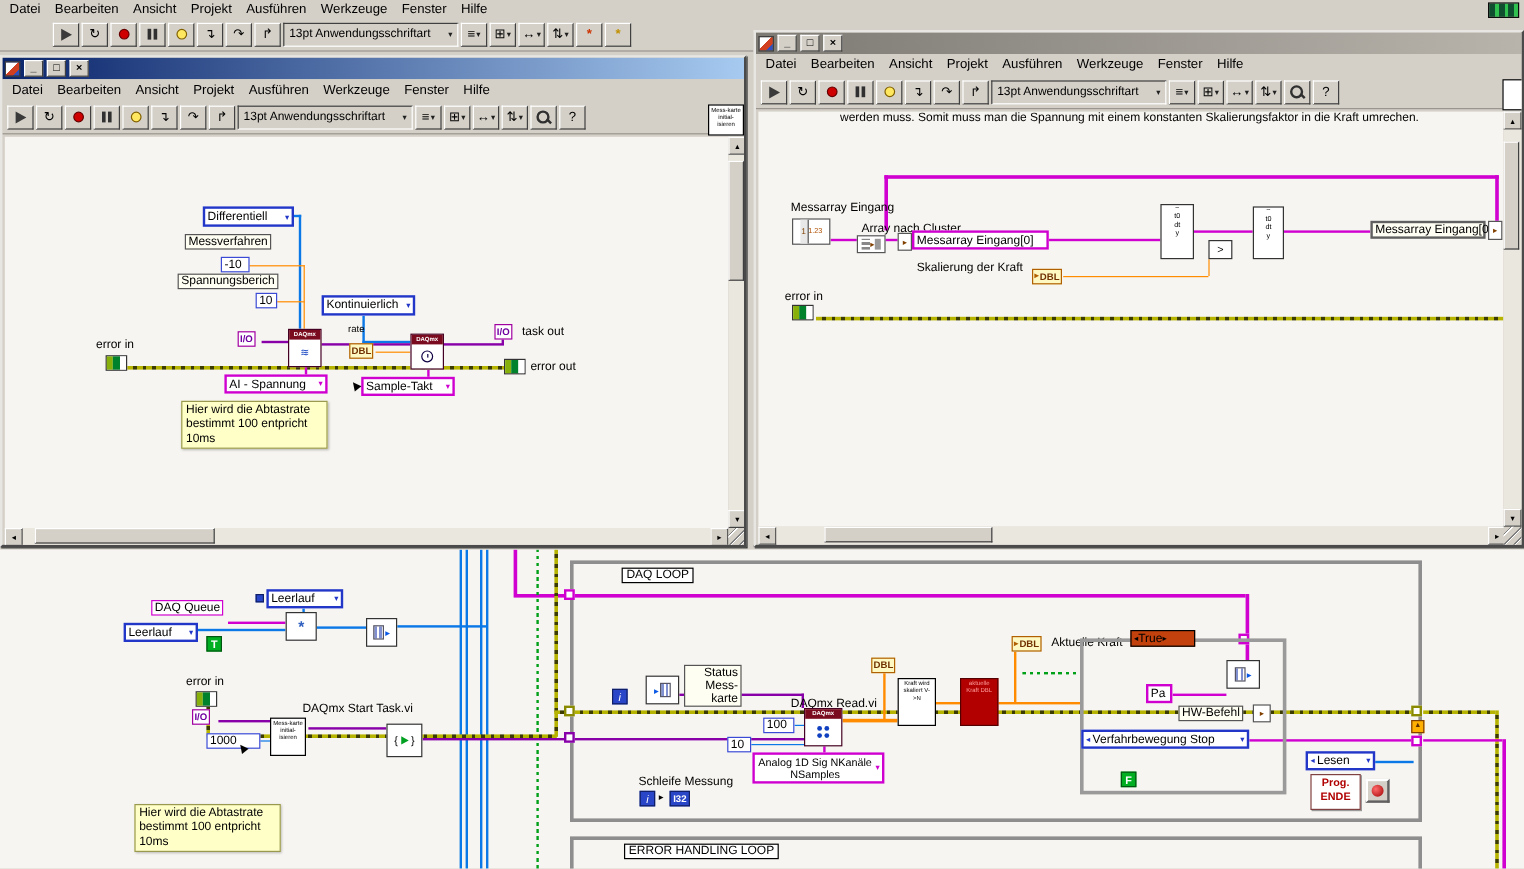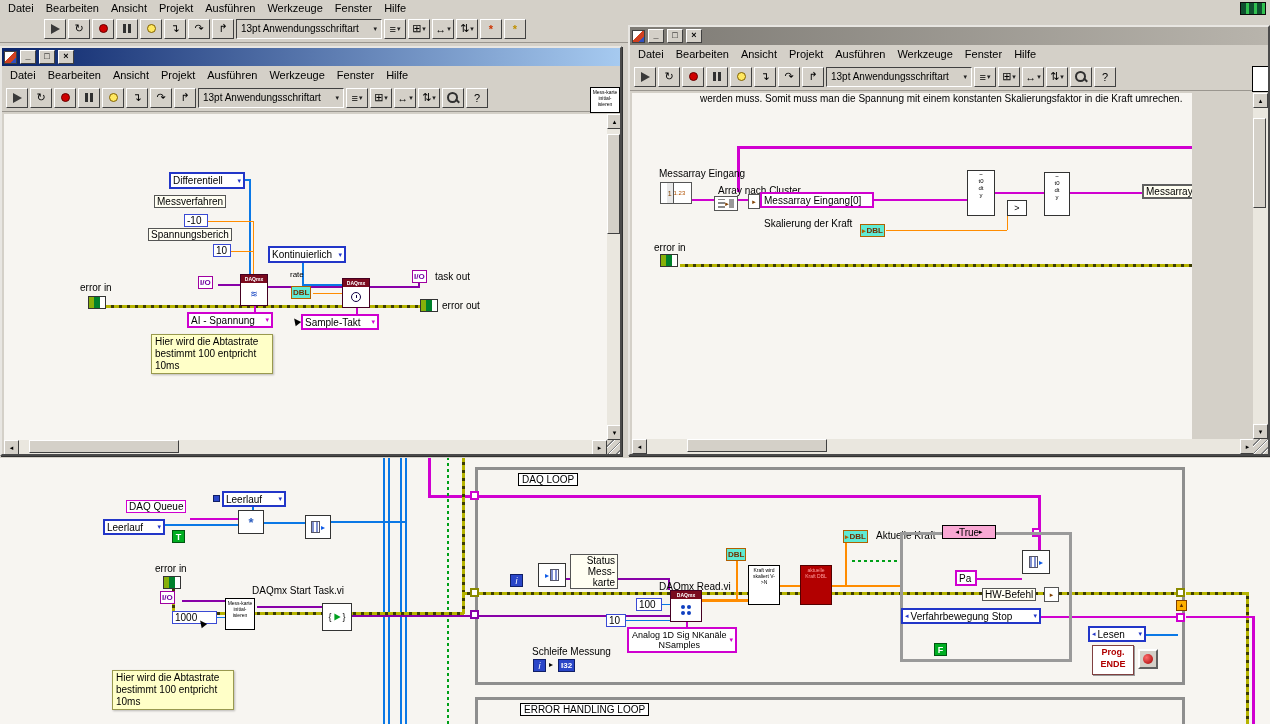--- a/index.html
+++ b/index.html
@@ -44,41 +44,41 @@
 .lbl.wrap{white-space:normal;text-align:right;line-height:11px}
 .note{position:absolute;font-size:10px;line-height:12px;background:#ffffc8;border:1px solid #99994f;padding:1px 3px;box-shadow:1px 1px 2px rgba(0,0,0,.25)}
 .strc{position:absolute;font-size:10px;white-space:nowrap;background:#fff;border:1px solid #cf00cf;padding:0 2px}
 .enum{position:absolute;display:flex;align-items:center;gap:2px;background:#fff;border:2px solid #2236c8;font-size:10px;padding:0 2px;white-space:nowrap}
 .enum.pink{border-color:#cf00cf}
 .tri{font-size:7px;color:#2236c8}
 .enum.pink .tri{color:#cf00cf}
 .grow{flex:1}
 .num{position:absolute;background:#fff;border:1px solid #3a4ad4;font-size:10px;padding:0 2px}
 .iobox{position:absolute;background:#fff;border:1px solid #a000a0;color:#7000a0;font-size:8px;font-weight:bold;padding:0 1px;line-height:11px}
-.dbl{position:absolute;background:#5eead4;border:1px solid #b06000;color:#703000;font-size:8px;font-weight:bold;padding:0 1px;line-height:11px;display:flex;align-items:center;gap:1px}
+.dbl{position:absolute;background:#fef9c3;border:1px solid #b06000;color:#703000;font-size:8px;font-weight:bold;padding:0 1px;line-height:11px;display:flex;align-items:center;gap:1px}
 .cluster{position:absolute;width:18px;height:13px;border:1px solid #333;display:flex;background:#fff}
 .cluster i{flex:1;display:block}
 .daqmx{position:absolute;background:#fff;border:1px solid #402;display:flex;flex-direction:column}
 .daqmx .hd{background:#7a0a1e;color:#fff;font-size:5px;line-height:8px;text-align:center;font-weight:bold}
 .daqmx .bd{flex:1;display:flex;align-items:center;justify-content:center;font-size:9px;color:#1040c0;gap:1px}
 .dots{display:grid;grid-template-columns:4px 4px;gap:2px}
 .dots i{width:4px;height:4px;background:#1040c0;border-radius:50%}
 .clockic{width:10px;height:10px;border:1px solid #104;border-radius:50%;position:relative}
 .clockic::after{content:"";position:absolute;left:4px;top:2px;width:1px;height:3px;background:#104}
 .viicon{position:absolute;background:#fff;border:1px solid #000;font-size:5px;line-height:6px;text-align:center;overflow:hidden;padding:1px;white-space:normal}
 .redblk{position:absolute;background:#b20000;border:1px solid #550000;color:#ff9c9c;font-size:5px;line-height:6px;text-align:center;overflow:hidden;padding:1px;white-space:normal}
 .boolc{position:absolute;width:13px;height:13px;background:#00ae22;border:1px solid #005510;color:#fff;font-weight:bold;font-size:9px;display:flex;align-items:center;justify-content:center}
 .i32b{position:absolute;background:#2a46c8;border:1px solid #101e66;color:#fff;font-size:8px;font-weight:bold;padding:0 2px;line-height:11px}
 .iterm{position:absolute;width:13px;height:13px;background:#2a46c8;border:1px solid #101e66;color:#fff;font-size:9px;font-style:italic;display:flex;align-items:center;justify-content:center}
 .loop{position:absolute;border:3px solid #8e8e8e}
 .looplbl{position:absolute;background:#fff;border:1px solid #000;font-size:10px;padding:0 3px;white-space:nowrap}
 .tunnel{position:absolute;width:9px;height:9px;background:#fff;border:2px solid #888}
 .t-pink{border-color:#cf00cf}.t-olive{border-color:#8a8a00}.t-purple{border-color:#8800a8}
 .sreg{position:absolute;width:11px;height:11px;background:#ffb000;border:1px solid #804000;font-size:6px;line-height:9px;text-align:center;color:#603000}
-.casesel{position:absolute;background:#f9a8d4;border:1px solid #000;font-size:10px;display:flex;align-items:center;justify-content:center;padding:0 2px}
+.casesel{position:absolute;background:#c2410c;border:1px solid #000;font-size:10px;display:flex;align-items:center;justify-content:flex-start;padding:0 2px}
 .qicon{position:absolute;background:#fff;border:1px solid #333;display:flex;align-items:center;justify-content:center;gap:1px}
 .qicon .bars{width:9px;height:12px;background:repeating-linear-gradient(90deg,#8090d0 0 2px,#fff 2px 4px);border:1px solid #556}
 .qicon .arr{color:#0a58e6;font-size:8px}
 .fnode{position:absolute;background:#fff;border:1px solid #333;font-size:6px;line-height:7px;text-align:center;color:#000;overflow:hidden}
 .wire{position:absolute}
 .w-pink{background:#d000d0}
 .w-purple{background:#8800a8}
 .w-blue{background:#0a78e6}
 .w-orange{background:#ff8c00}
 .w-errh{background:repeating-linear-gradient(90deg,#b6b400 0 5px,#3c3c00 5px 8px)}
@@ -384,21 +384,21 @@
       <span class="tbtn">
           <span>⇅</span>
           <span class="dda">▾</span>
         </span>
       <span class="tbtn">
           <span class="i-zoom"></span>
         </span>
       <span class="tbtn">?</span>
     </div>
     <div class="viicon" style="left:622px;top:39px;width:30px;height:26px"></div>
-    <div class="canvas" style="left:2px;top:66px;width:560px;height:346px">
+    <div class="canvas" style="left:2px;top:66px;width:621px;height:346px">
       <div class="txt" style="left:68px;top:0;width:560px;white-space:normal">werden muss. Somit muss man die Spannung mit einem konstanten Skalierungsfaktor in die Kraft umrechen.</div>
       <div class="wire w-pink" style="left:105px;top:53px;width:512px;height:3px"></div>
       <div class="wire w-pink" style="left:105px;top:53px;width:3px;height:46px"></div>
       <div class="wire w-pink" style="left:614px;top:53px;width:3px;height:40px"></div>
       <div class="wire w-pink" style="left:60px;top:106px;width:68px;height:2px"></div>
       <div class="wire w-pink" style="left:242px;top:106px;width:93px;height:2px"></div>
       <div class="wire w-pink" style="left:363px;top:99px;width:49px;height:2px"></div>
       <div class="wire w-pink" style="left:438px;top:99px;width:72px;height:2px"></div>
       <div class="wire w-orange" style="left:254px;top:137px;width:121px;height:1px"></div>
       <div class="wire w-orange" style="left:375px;top:123px;width:1px;height:14px"></div>

